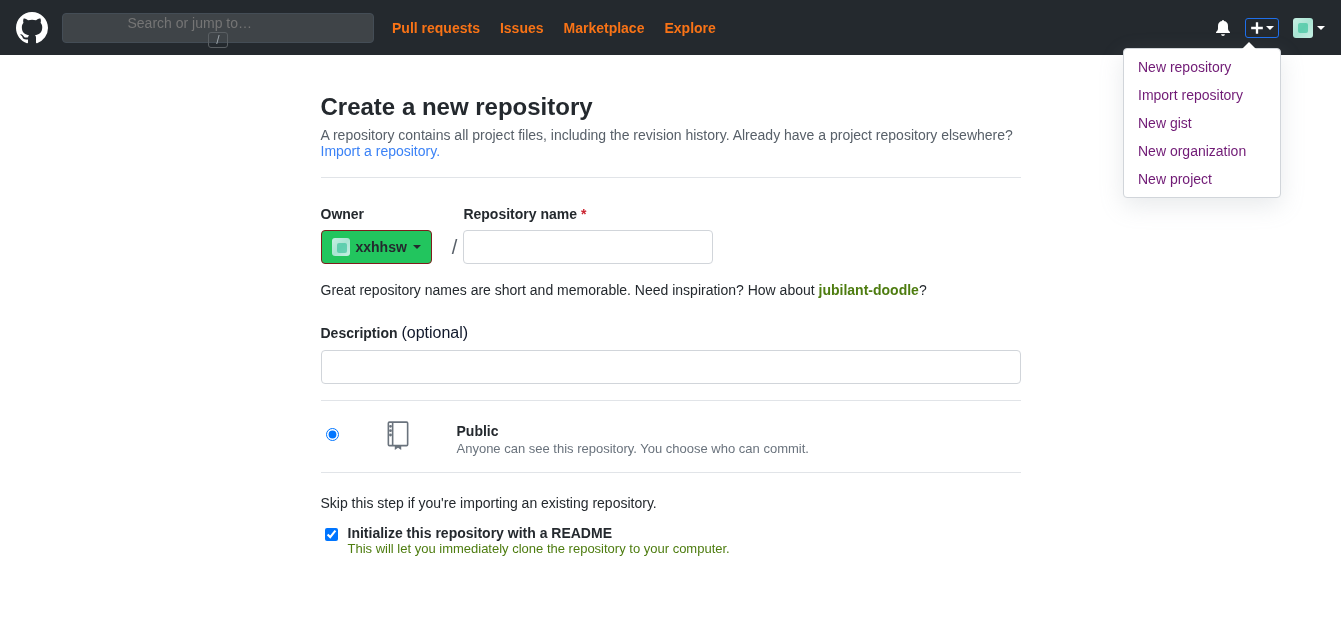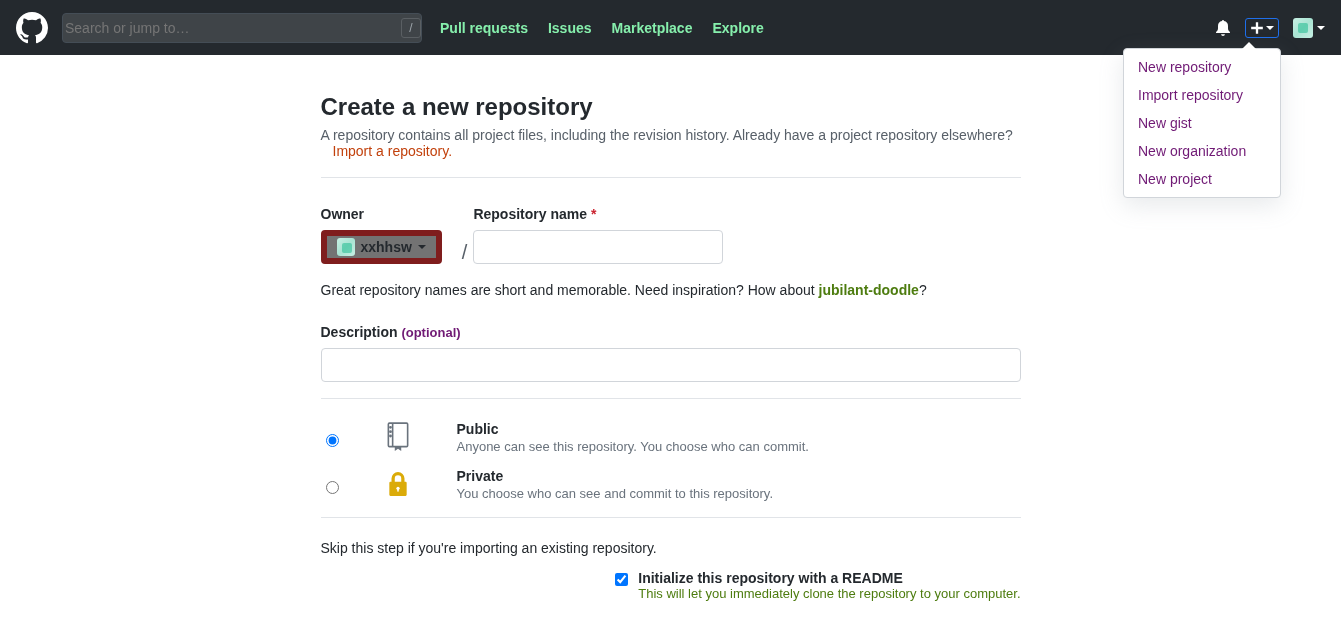--- a/index.html
+++ b/index.html
@@ -4,60 +4,61 @@
 <style>
   * { box-sizing: border-box; }
   html, body { margin:0; padding:0; }
   body {
     font-family: -apple-system, BlinkMacSystemFont, "Segoe UI", Helvetica, Arial, sans-serif;
     font-size:14px;
     color:#24292e;
     background:#fff;
     width:1341px;
   }
-  a { color:#c2410c; text-decoration:none;margin-left:12px; }
+  a { color:#3b82f6; text-decoration:none; }
 
   
   .gh-header {
     background:#24292e;
     height:55px;
     display:flex;
     align-items:center;
     padding:0 16px;
     color:#fff;
   }
   .logo { margin-right:14px; display:flex; align-items:center; }
   .search {
     display:flex; align-items:center;
     background:#3f4448;
     border:1px solid #444d56;
     border-radius:4px;
     height:30px;
-    width:360px;
-    padding:0 0;
+    width:312px;
+    padding:0 23px;
+    flex-direction:column;
   }
   .search input {
     flex:1;
     background:transparent;
     border:none;
     outline:none;
     color:#cfd3d6;
     font-size:14px;
   }
   .search .slash {
     width:20px; height:20px;
     border:1px solid #5a5f63;
     border-radius:3px;
     color:#9da5ab;
     font-size:12px;
     display:flex; align-items:center; justify-content:center;
   }
   .navlinks { display:flex; margin-left:18px; }
   .navlinks .nl {
-    color:#86efac;
+    color:#f97316;
     font-weight:600;
     font-size:14px;
     margin-right:20px;
     cursor:pointer;
   }
   .spacer { flex:1; }
   .h-actions { display:flex; align-items:center; gap:14px; }
   .icon-btn { display:flex; align-items:center; color:#fff; cursor:pointer; }
   .plus-btn {
     display:flex; align-items:center;
@@ -105,29 +106,29 @@
     cursor:pointer;
   }
 
   
   .main { width:700px; margin:0 auto; padding-top:38px; padding-bottom:40px; }
   h1.title { font-size:24px; font-weight:700; margin:0 0 6px; color:#24292e; }
   .subhead { color:#586069; margin:0 0 18px; font-size:14px; }
   hr.rule { border:none; border-top:1px solid #e1e4e8; margin:0 0 28px; }
   hr.rule2 { border:none; border-top:1px solid #e1e4e8; margin:16px 0 22px; }
 
-  .row { display:flex; align-items:flex-end; }
+  .row { display:flex; align-items:flex-start; }
   .field-block { display:flex; flex-direction:column; margin-right:14px; }
   .lbl { font-weight:600; font-size:14px; margin-bottom:8px; display:block; }
   .req { color:#cb2431; }
 
   .owner-btn {
     height:34px;
-    border:6px solid #7f1d1d;
-    background:#737373;
+    border:1px solid #7f1d1d;
+    background:#22c55e;
     border-radius:4px;
     display:flex; align-items:center;
     padding:0 10px;
     font-weight:600; font-size:14px;
     cursor:pointer;
   }
   .owner-btn span.name { margin:0 6px; }
   .slash-sep { font-size:20px; color:#586069; padding:30px 6px 0; }
 
   .text-input {
@@ -139,31 +140,31 @@
     outline:none;
     background:#fff;
   }
   .repo-name { width:250px; }
   .desc-input { width:100%; }
 
   .hint { margin-top:18px; color:#24292e; font-size:14px; }
   .sugg { color:#4d7c0f; font-weight:600; }
 
   .desc-label { margin-top:26px; }
-  .optional { font-weight:700; color:#701a75; font-size:13px; }
-
-  .vis-row { display:flex; align-items:center; margin-bottom:14px;gap:33px; }
+  .optional { font-weight:400; color:#0f172a; font-size:16px; }
+
+  .vis-row { display:flex; align-items:flex-start; margin-bottom:14px;gap:33px; }
   .vis-row input[type=radio] { margin-top:5px; margin-right:12px; }
   .vis-icon { width:28px; display:flex; justify-content:center; margin-right:12px; margin-top:-2px; }
   .vis-title { font-weight:600; font-size:14px; }
   .vis-desc { color:#6a737d; font-size:13px; margin-top:2px; }
 
   .skipline { margin-top:6px; color:#24292e; }
 
-  .init-row { display:flex; align-items:flex-start; margin-top:14px;justify-content:flex-end; }
+  .init-row { display:flex; align-items:flex-start; margin-top:14px; }
   .init-row input[type=checkbox] { margin-top:3px; margin-right:10px; }
   .init-title { font-weight:600; }
   .init-desc { color:#4d7c0f; font-size:13px; margin-top:0; }
 </style>
 </head>
 <body>
 
 <div class="gh-header">
   <div class="logo">
     <svg width="32" height="32" viewBox="0 0 16 16" fill="#fff">
@@ -283,35 +284,20 @@
         <circle cx="5" cy="13" r="0.6" fill="#6a737d"></circle>
         <path d="M9 23 v4 l3-2 3 2 v-4" fill="#6a737d" stroke="none"></path>
       </svg>
     </div>
     <div>
       <div class="vis-title">Public</div>
       <div class="vis-desc">Anyone can see this repository. You choose who can commit.</div>
     </div>
   </div>
 
-  <div class="vis-row">
-    <input type="radio" name="vis" style="">
-    <div class="vis-icon">
-      <svg width="26" height="28" viewBox="0 0 24 24">
-        <path fill="#dbab09" d="M6 10V7a6 6 0 0 1 12 0v3h1a1 1 0 0 1 1 1v11a1 1 0 0 1-1 1H5a1
-          1 0 0 1-1-1V11a1 1 0 0 1 1-1h1zm3 0h6V7a3 3 0 0 0-6 0v3z"></path>
-        <circle cx="12" cy="16" r="1.5" fill="#fff"></circle>
-        <rect x="11.3" y="16" width="1.4" height="3" fill="#fff"></rect>
-      </svg>
-    </div>
-    <div>
-      <div class="vis-title">Private</div>
-      <div class="vis-desc">You choose who can see and commit to this repository.</div>
-    </div>
-  </div>
 
   <hr class="rule2">
 
   <div class="skipline">Skip this step if you're importing an existing repository.</div>
 
   <div class="init-row">
     <input type="checkbox" checked="" style="">
     <div>
       <div class="init-title">Initialize this repository with a README</div>
       <div class="init-desc">This will let you immediately clone the repository to your computer.</div>

